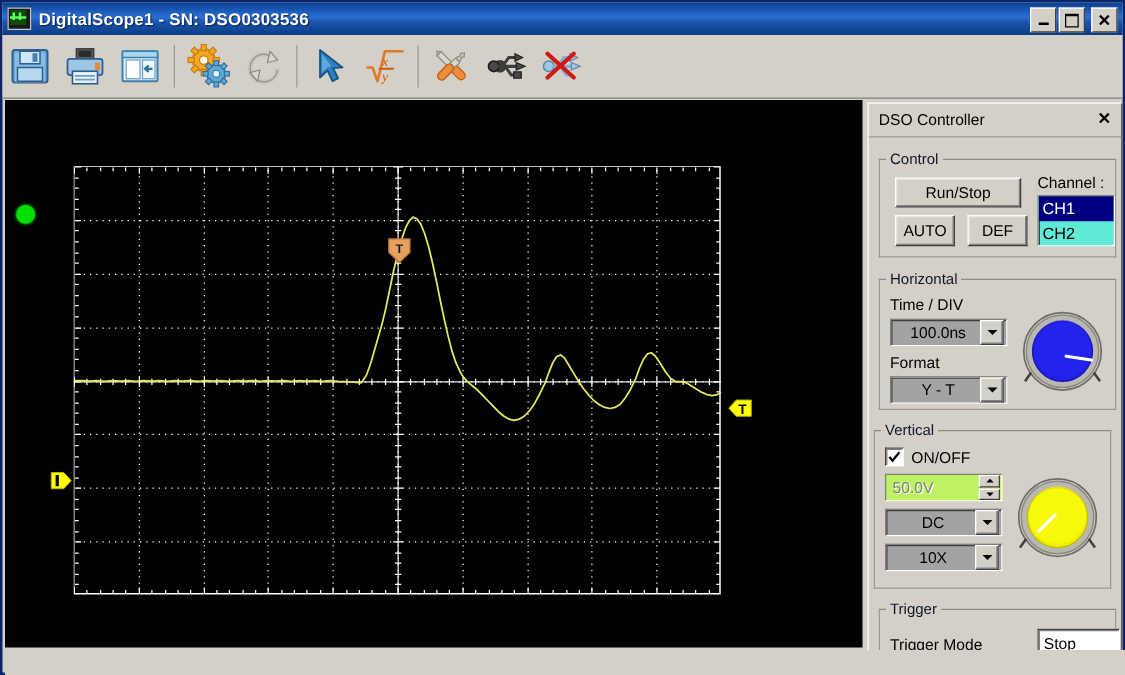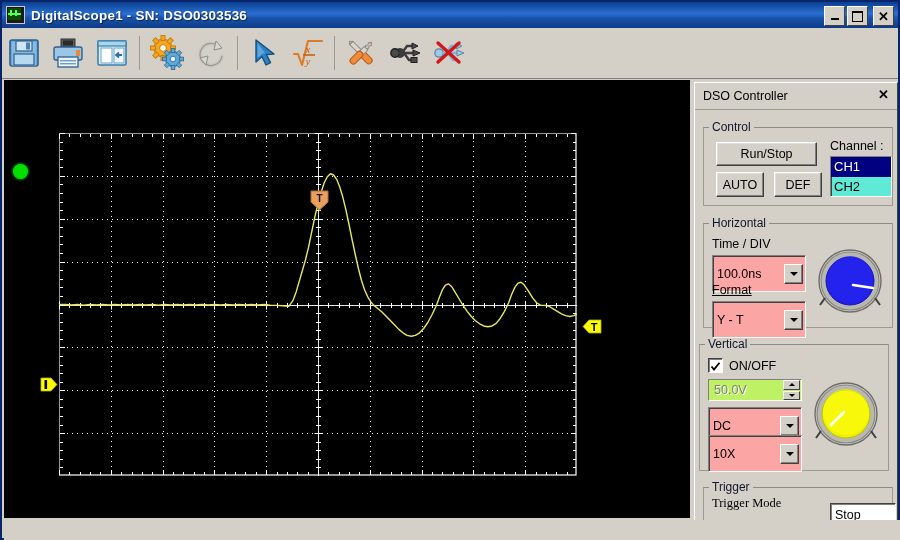--- a/index.html
+++ b/index.html
@@ -99,26 +99,26 @@
   }
   .field95{
     background:#ffffff;
     border-top:1px solid #404040;border-left:1px solid #404040;
     border-right:1px solid #ffffff;border-bottom:1px solid #ffffff;
     box-shadow:inset 1px 1px 0 #808080;
     position:absolute;box-sizing:border-box;
     font-size:12.5px;color:#000;
     display:flex;align-items:center;
   }
-  .combo{position:absolute;box-sizing:border-box;height:37px;
-    background:#fca5a5;
+  .combo{position:absolute;box-sizing:border-box;height:22px;
+    background:#a3a3a3;
     border-top:1px solid #808080;border-left:1px solid #808080;
     border-right:1px solid #ffffff;border-bottom:1px solid #ffffff;
     box-shadow:inset 1px 1px 0 #404040;
-    display:flex;align-items:center;}
+    display:flex;align-items:center;text-align:center;}
   .combo .ctxt{font-size:12.5px;color:#000;padding-left:4px;flex:1;white-space:nowrap;}
   .combo .carrow{
     width:17px;height:18px;margin-right:2px;flex:none;
     background:#d4d0c8;
     border-top:1px solid #ffffff;border-left:1px solid #ffffff;
     border-right:1px solid #404040;border-bottom:1px solid #404040;
     box-shadow:inset -1px -1px 0 #808080;
     display:flex;align-items:center;justify-content:center;
   }
   .spin{position:absolute;box-sizing:border-box;height:22px;
@@ -1992,21 +1992,21 @@
       <legend>Horizontal</legend>
 
       <div class="lbl" style="left:8px;top:7px;">Time / DIV</div>
       <div class="combo" style="left:8px;top:25px;width:94px;">
         <span class="ctxt">100.0ns</span>
         <span class="carrow">
             <i class="arrow-dn"></i>
           </span>
       </div>
 
-      <div class="lbl" style="left:8px;top:53px;text-decoration:underline;">Format</div>
+      <div class="lbl" style="left:8px;top:53px;">Format</div>
       <div class="combo" style="left:8px;top:71px;width:94px;">
         <span class="ctxt">Y - T</span>
         <span class="carrow">
             <i class="arrow-dn"></i>
           </span>
       </div>
 
       <div class="knobwrap" style="left:109px;top:14px;">
         <svg width="74" height="74" viewBox="0 0 74 74">
           <circle cx="37" cy="37" r="31" fill="none" stroke="#6e6e68" stroke-width="1.4"></circle>
@@ -2064,21 +2064,21 @@
           <path d="M12,54 l-5,7 M62,54 l5,7" stroke="#404040" stroke-width="2"></path>
           <circle cx="37" cy="37" r="24" fill="#f0f000" stroke="#c0c000" stroke-width="1"></circle>
           <circle cx="37" cy="35" r="23" fill="#ffff14" opacity=".5"></circle>
           <path d="M35,35 L22,48" stroke="#ffffff" stroke-width="2.6" stroke-linecap="round"></path>
         </svg>
       </div>
     </fieldset>
 
     <fieldset class="grp" style="left:8px;top:397px;width:188px;height:56px;">
       <legend>Trigger</legend>
-      <div class="lbl" style="left:8px;top:2px;font-family:Liberation Serif, serif;">Trigger Mode</div>
+      <div class="lbl" style="left:8px;top:15px;">Trigger Mode</div>
       <div class="field95" style="left:126px;top:9px;width:66px;height:24px;padding-left:4px;">
         <span>Stop</span>
       </div>
     </fieldset>
   </div>
 
   <div id="statusbar"></div>
 </div>
 
 </body></html>

